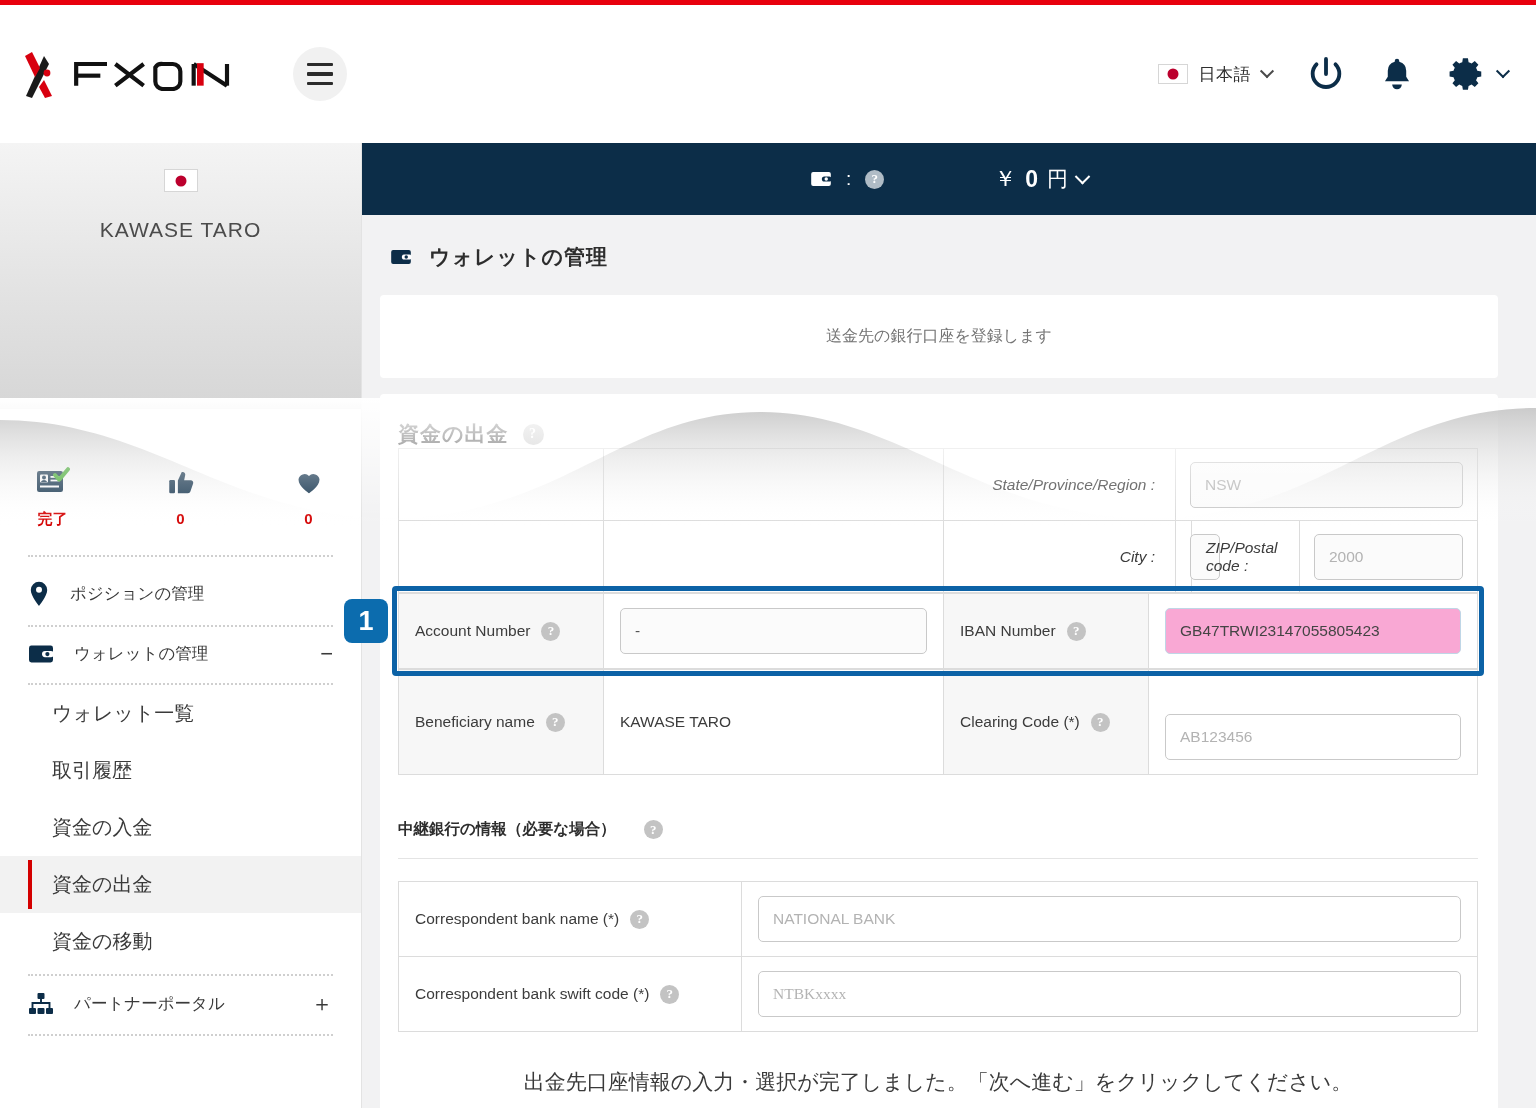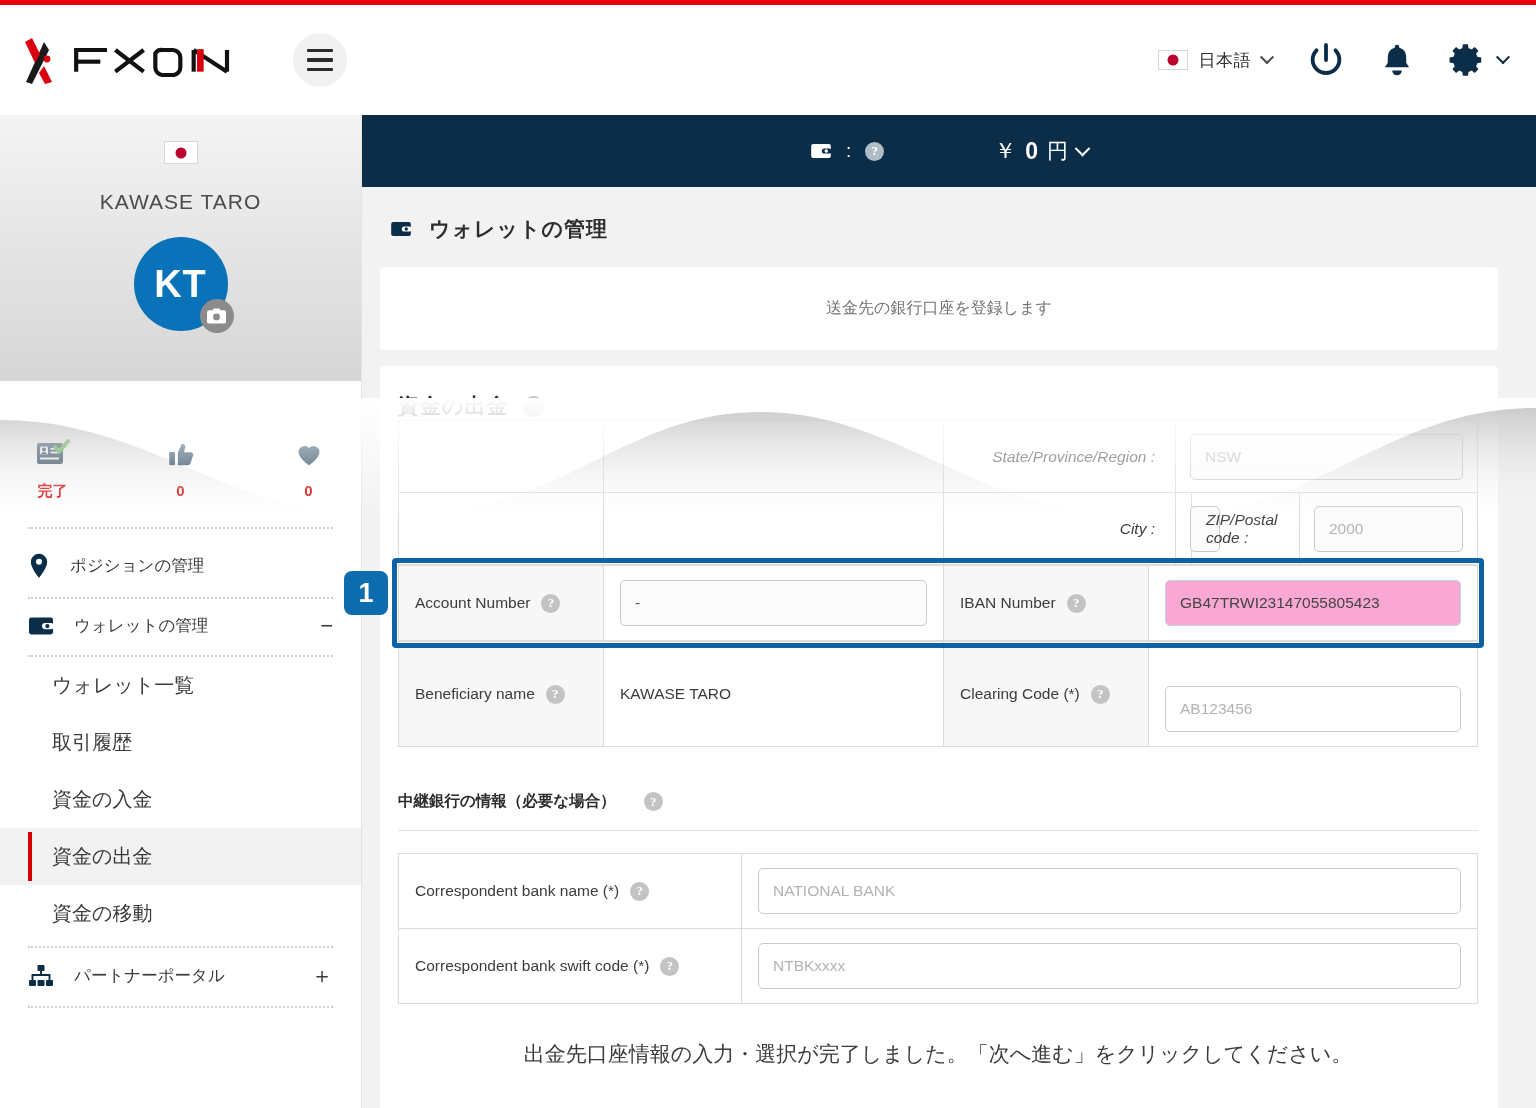--- a/index.html
+++ b/index.html
@@ -9,21 +9,21 @@
     font-family: "Liberation Sans", "DejaVu Sans", sans-serif;
     background: #ffffff; overflow: hidden;
   }
   #app { position: relative; width: 1536px; height: 1108px; background: #ffffff; }
 
   
   .top-rule { height: 5px; background: #e8000d; width: 100%; }
 
   
   .header {
-    height: 110px; background: #ffffff; display: flex; align-items: center;
+    height: 138px; background: #ffffff; display: flex; align-items: center;
     padding: 0 28px 0 22px; position: relative;
   }
   .logo { display: flex; align-items: center; gap: 4px; }
   .logo-mark { width: 46px; height: 48px; }
   .logo-word { height: 34px; }
   .burger {
     width: 54px; height: 54px; border-radius: 50%; background: #f1f1f1;
     margin-left: 46px; display: flex; flex-direction: column;
     align-items: center; justify-content: center; gap: 6px; cursor: pointer;
   }
@@ -245,29 +245,20 @@
 
     <div class="sidebar">
       <div class="side-rail-left"></div>
       <div class="side-rail-right"></div>
 
       <div class="profile">
         <div class="flagbox">
           <div class="flag-jp"></div>
         </div>
         <div class="uname">KAWASE TARO</div>
-        <div class="avatar-wrap">
-          <div class="avatar">KT</div>
-          <div class="cam-badge">
-            <svg width="19" height="16" viewBox="0 0 20 16">
-              <path fill="#fff" d="M7 0h6l1.3 2H18a2 2 0 0 1 2 2v10a2 2 0 0 1-2 2H2a2 2 0 0 1-2-2V4a2 2 0 0 1 2-2h3.7L7 0z"></path>
-              <circle cx="10" cy="9" r="3.6" fill="#8b8b8b"></circle>
-            </svg>
-          </div>
-        </div>
       </div>
 
       <div class="stats">
         <div class="stat">
           <svg width="34" height="30" viewBox="0 0 34 30">
             <rect x="1" y="4" width="26" height="21" rx="2.2" fill="#0c2d48"></rect>
             <rect x="4" y="7.5" width="8" height="8" rx="1" fill="#fff"></rect>
             <circle cx="8" cy="10.6" r="2" fill="#0c2d48"></circle>
             <path d="M4.8 15.3c.6-1.6 1.8-2.3 3.2-2.3s2.6.7 3.2 2.3z" fill="#0c2d48"></path>
             <rect x="14.5" y="9" width="9" height="1.8" fill="#fff"></rect>
@@ -508,21 +499,21 @@
               </td>
             </tr>
             <tr>
               <td>
                 <div class="lbl">
                   <span>Correspondent bank swift code (*)</span>
                   <span class="help">?</span>
                 </div>
               </td>
               <td>
-                <input class="inp" style="background: rgb(255, 255, 255);" placeholder="NTBKxxxx">
+                <input class="inp" style="background: rgb(255, 255, 255); font-family: Liberation Serif, serif;" placeholder="NTBKxxxx">
               </td>
             </tr>
           </tbody>
             </table>
         </div>
 
         <div class="msg">出金先口座情報の入力・選択が完了しました。「次へ進む」をクリックしてください。</div>
       </div>
 
       <div class="btnbar">

